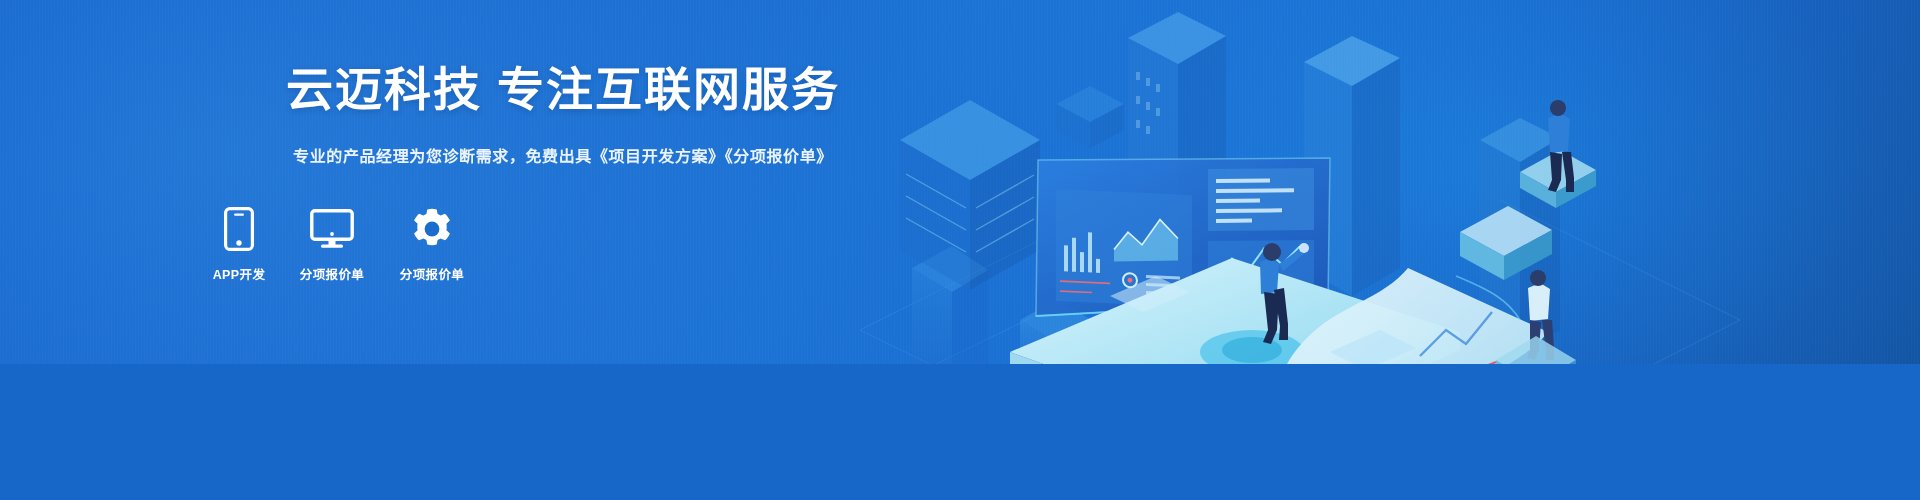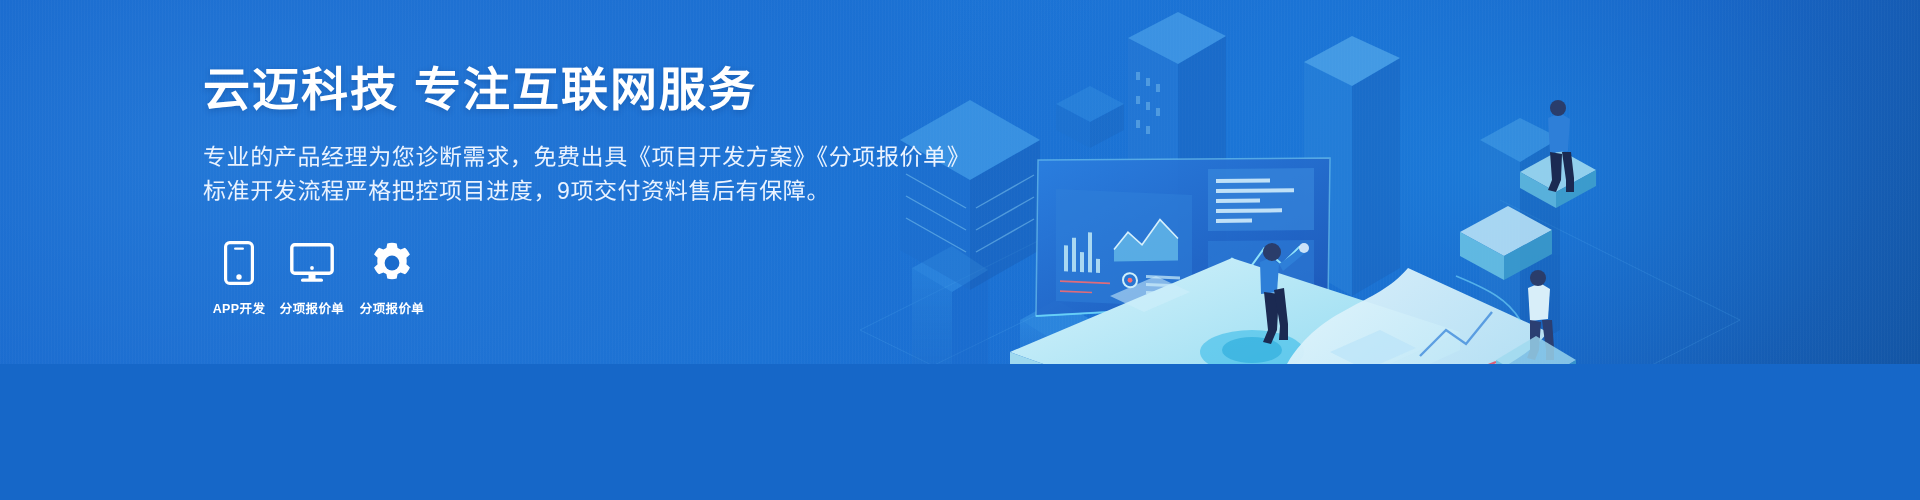--- a/index.html
+++ b/index.html
@@ -11,20 +11,21 @@
   }
 
   .banner {
     position:relative;
     width:1920px; height:364px;
     overflow:hidden;
     background:
       radial-gradient(ellipse 900px 620px at 78% 46%, rgba(30,140,230,0.55) 0%, rgba(30,130,220,0.16) 42%, rgba(0,0,0,0) 70%),
       radial-gradient(ellipse 1200px 760px at 12% 42%, rgba(46,134,222,0.50) 0%, rgba(24,95,190,0.10) 55%, rgba(0,0,0,0) 78%),
       linear-gradient(118deg, #1565cc 0%, #1a6bd0 22%, #1c74d6 45%, #1a6ed2 62%, #175fc2 80%, #12519f 100%);
+    text-align: center;
   }
 
   
   .banner::before{
     content:""; position:absolute; inset:0;
     background-image:repeating-linear-gradient(90deg, rgba(255,255,255,0.022) 0 1px, rgba(0,0,0,0) 1px 3px);
     pointer-events:none;
   }
 
   
@@ -48,33 +49,34 @@
     font-weight:700;
     color:#ffffff;
     letter-spacing:2px;
     white-space:nowrap;
     text-shadow:0 2px 6px rgba(0,30,80,0.22);
   }
 
   .subtitle{
     margin-top:23px;
     color:#eaf3ff;
-    font-size:23px;
+    font-size:16px;
     line-height:34px;
     letter-spacing:0.6px;
-    font-weight:400;
+    font-weight:700;
     white-space:nowrap;
   }
   .subtitle .line{ display:block; }
 
   
   .services{
     margin-top:33px;
     display:flex;
     align-items:flex-start;
+    gap:20px;
   }
   .service{
     width:72px;
     display:flex;
     flex-direction:column;
     align-items:center;
     margin-right:1px;
   }
   .service .ico{
     width:44px; height:44px;
@@ -342,21 +344,20 @@
       </g>
     </svg>
   </div>
 
   <div class="content">
 
     <h1 class="headline">云迈科技 专注互联网服务</h1>
 
     <div class="subtitle">
       <span class="line">专业的产品经理为您诊断需求，免费出具《项目开发方案》《分项报价单》</span>
-      <span class="line">标准开发流程严格把控项目进度，9项交付资料售后有保障。</span>
     </div>
 
     <div class="services">
 
       <div class="service">
         <span class="ico">
           <svg width="30" height="44" viewBox="0 0 30 44" fill="none" xmlns="http://www.w3.org/2000/svg">
             <rect x="1.6" y="1.6" width="26.8" height="40.8" rx="4.2" stroke="#ffffff" stroke-width="3.2"></rect>
             <rect x="10" y="6.4" width="10" height="2.4" rx="1.2" fill="#ffffff"></rect>
             <circle cx="15" cy="36" r="2.7" fill="#ffffff"></circle>

